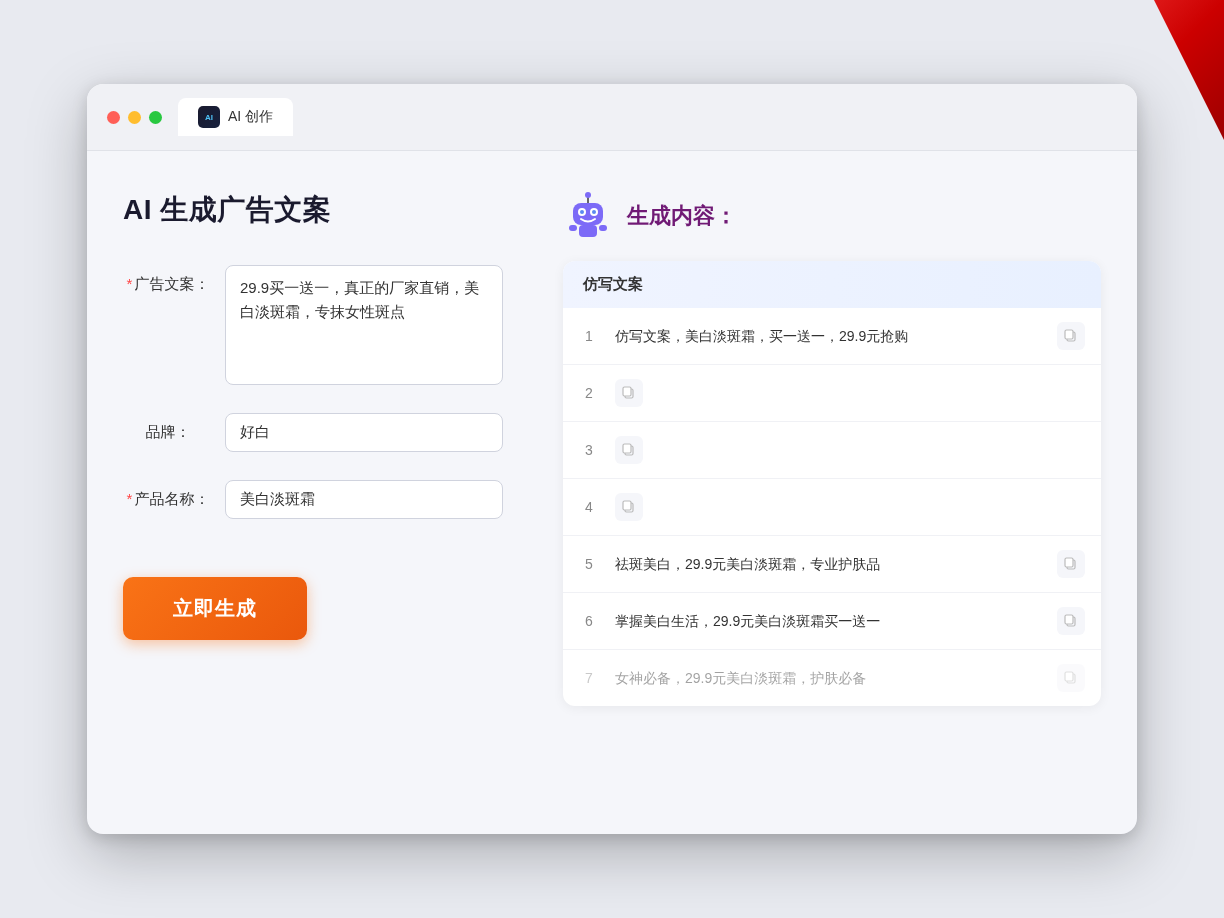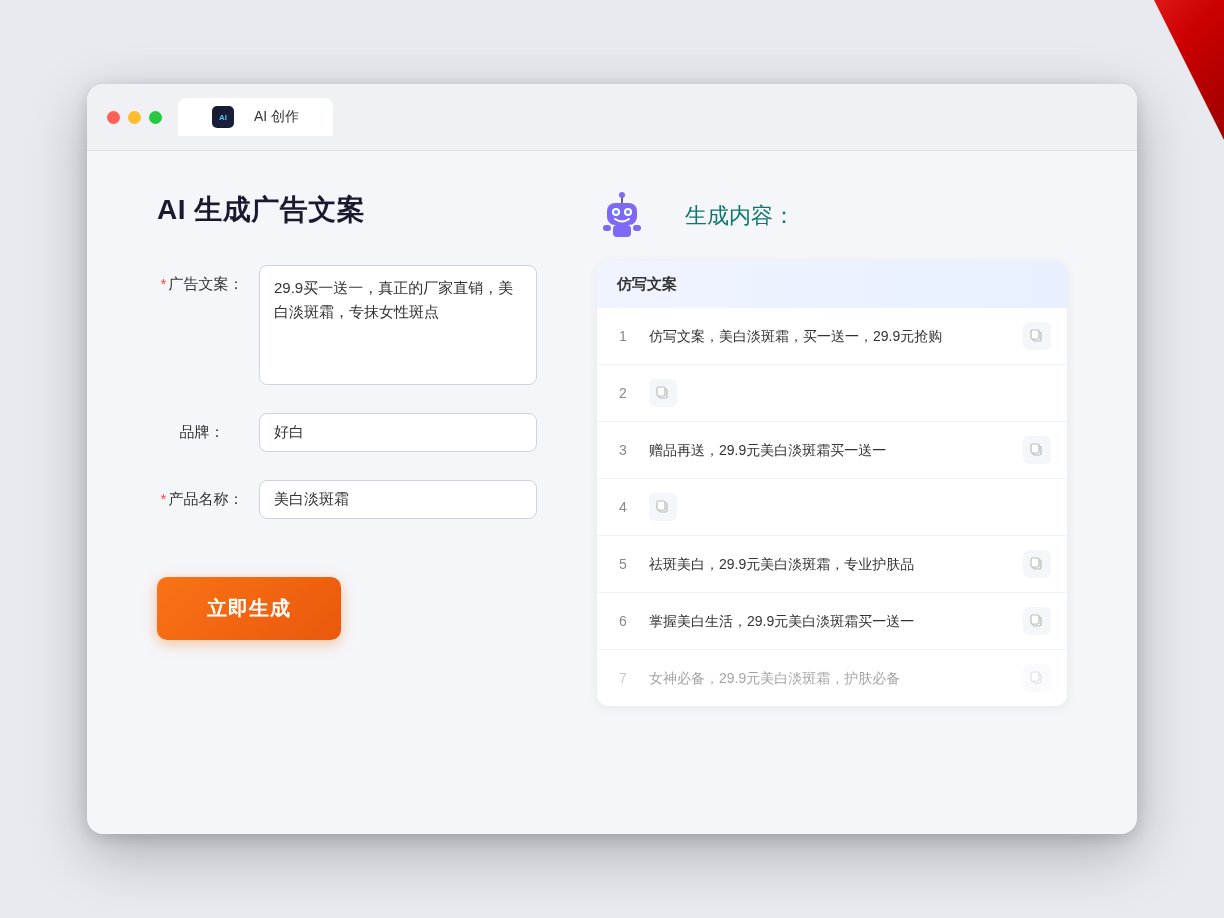--- a/index.html
+++ b/index.html
@@ -67,24 +67,24 @@
       height: 13px;
       border-radius: 50%;
     }
     .tl-red { background: #ff5f57; }
     .tl-yellow { background: #ffbd2e; }
     .tl-green { background: #28c840; }
 
     .tab {
       background: #ffffff;
       border-radius: 8px 8px 0 0;
-      padding: 8px 34px;
-      display: flex;
-      align-items: center;
-      gap: 20px;
+      padding: 8px 20px;
+      display: flex;
+      align-items: center;
+      gap: 8px;
       font-size: 14px;
       color: #333;
       font-weight: 500;
     }
 
     
     .ai-tab-icon {
       width: 22px;
       height: 22px;
       background: linear-gradient(135deg, #1a1a2e, #16213e);
@@ -97,21 +97,21 @@
     .ai-tab-icon::before {
       content: 'AI';
       color: #4fc3f7;
       font-size: 8px;
       font-weight: bold;
     }
 
     
     .main-content {
       display: flex;
-      padding: 40px 70px;
+      padding: 40px 36px;
       gap: 60px;
     }
 
     
     .left-panel {
       flex: 0 0 380px;
     }
 
     .page-title {
       font-size: 28px;
@@ -195,23 +195,22 @@
 
     .result-header {
       display: flex;
       align-items: center;
       gap: 14px;
       margin-bottom: 20px;
     }
 
     .result-title {
       font-size: 22px;
-      font-weight: 400;
-      color: #0f766e;
-      margin-left: 24px;
+      font-weight: 700;
+      color: #701a75;
     }
 
     .result-table {
       background: #fff;
       border-radius: 12px;
       overflow: hidden;
       box-shadow: 0 2px 12px rgba(0,0,0,0.06);
     }
 
     .table-header {
@@ -365,21 +364,20 @@
               <span class="row-num">2</span>
               <div class="copy-icon">
                 <svg width="14" height="14" viewBox="0 0 14 14" fill="none" xmlns="http://www.w3.org/2000/svg">
     <rect x="3" y="3" width="8" height="9" rx="1.5" stroke="#bbb" stroke-width="1.2" fill="none"></rect>
     <rect x="1" y="1" width="8" height="9" rx="1.5" stroke="#bbb" stroke-width="1.2" fill="white"></rect>
   </svg>
               </div>
             </div>
             <div class="table-row">
               <span class="row-num">3</span>
-              <span class="row-text">赠品再送，29.9元美白淡斑霜买一送一</span>
               <div class="copy-icon">
                 <svg width="14" height="14" viewBox="0 0 14 14" fill="none" xmlns="http://www.w3.org/2000/svg">
     <rect x="3" y="3" width="8" height="9" rx="1.5" stroke="#bbb" stroke-width="1.2" fill="none"></rect>
     <rect x="1" y="1" width="8" height="9" rx="1.5" stroke="#bbb" stroke-width="1.2" fill="white"></rect>
   </svg>
               </div>
             </div>
             <div class="table-row">
               <span class="row-num">4</span>
               <div class="copy-icon">

